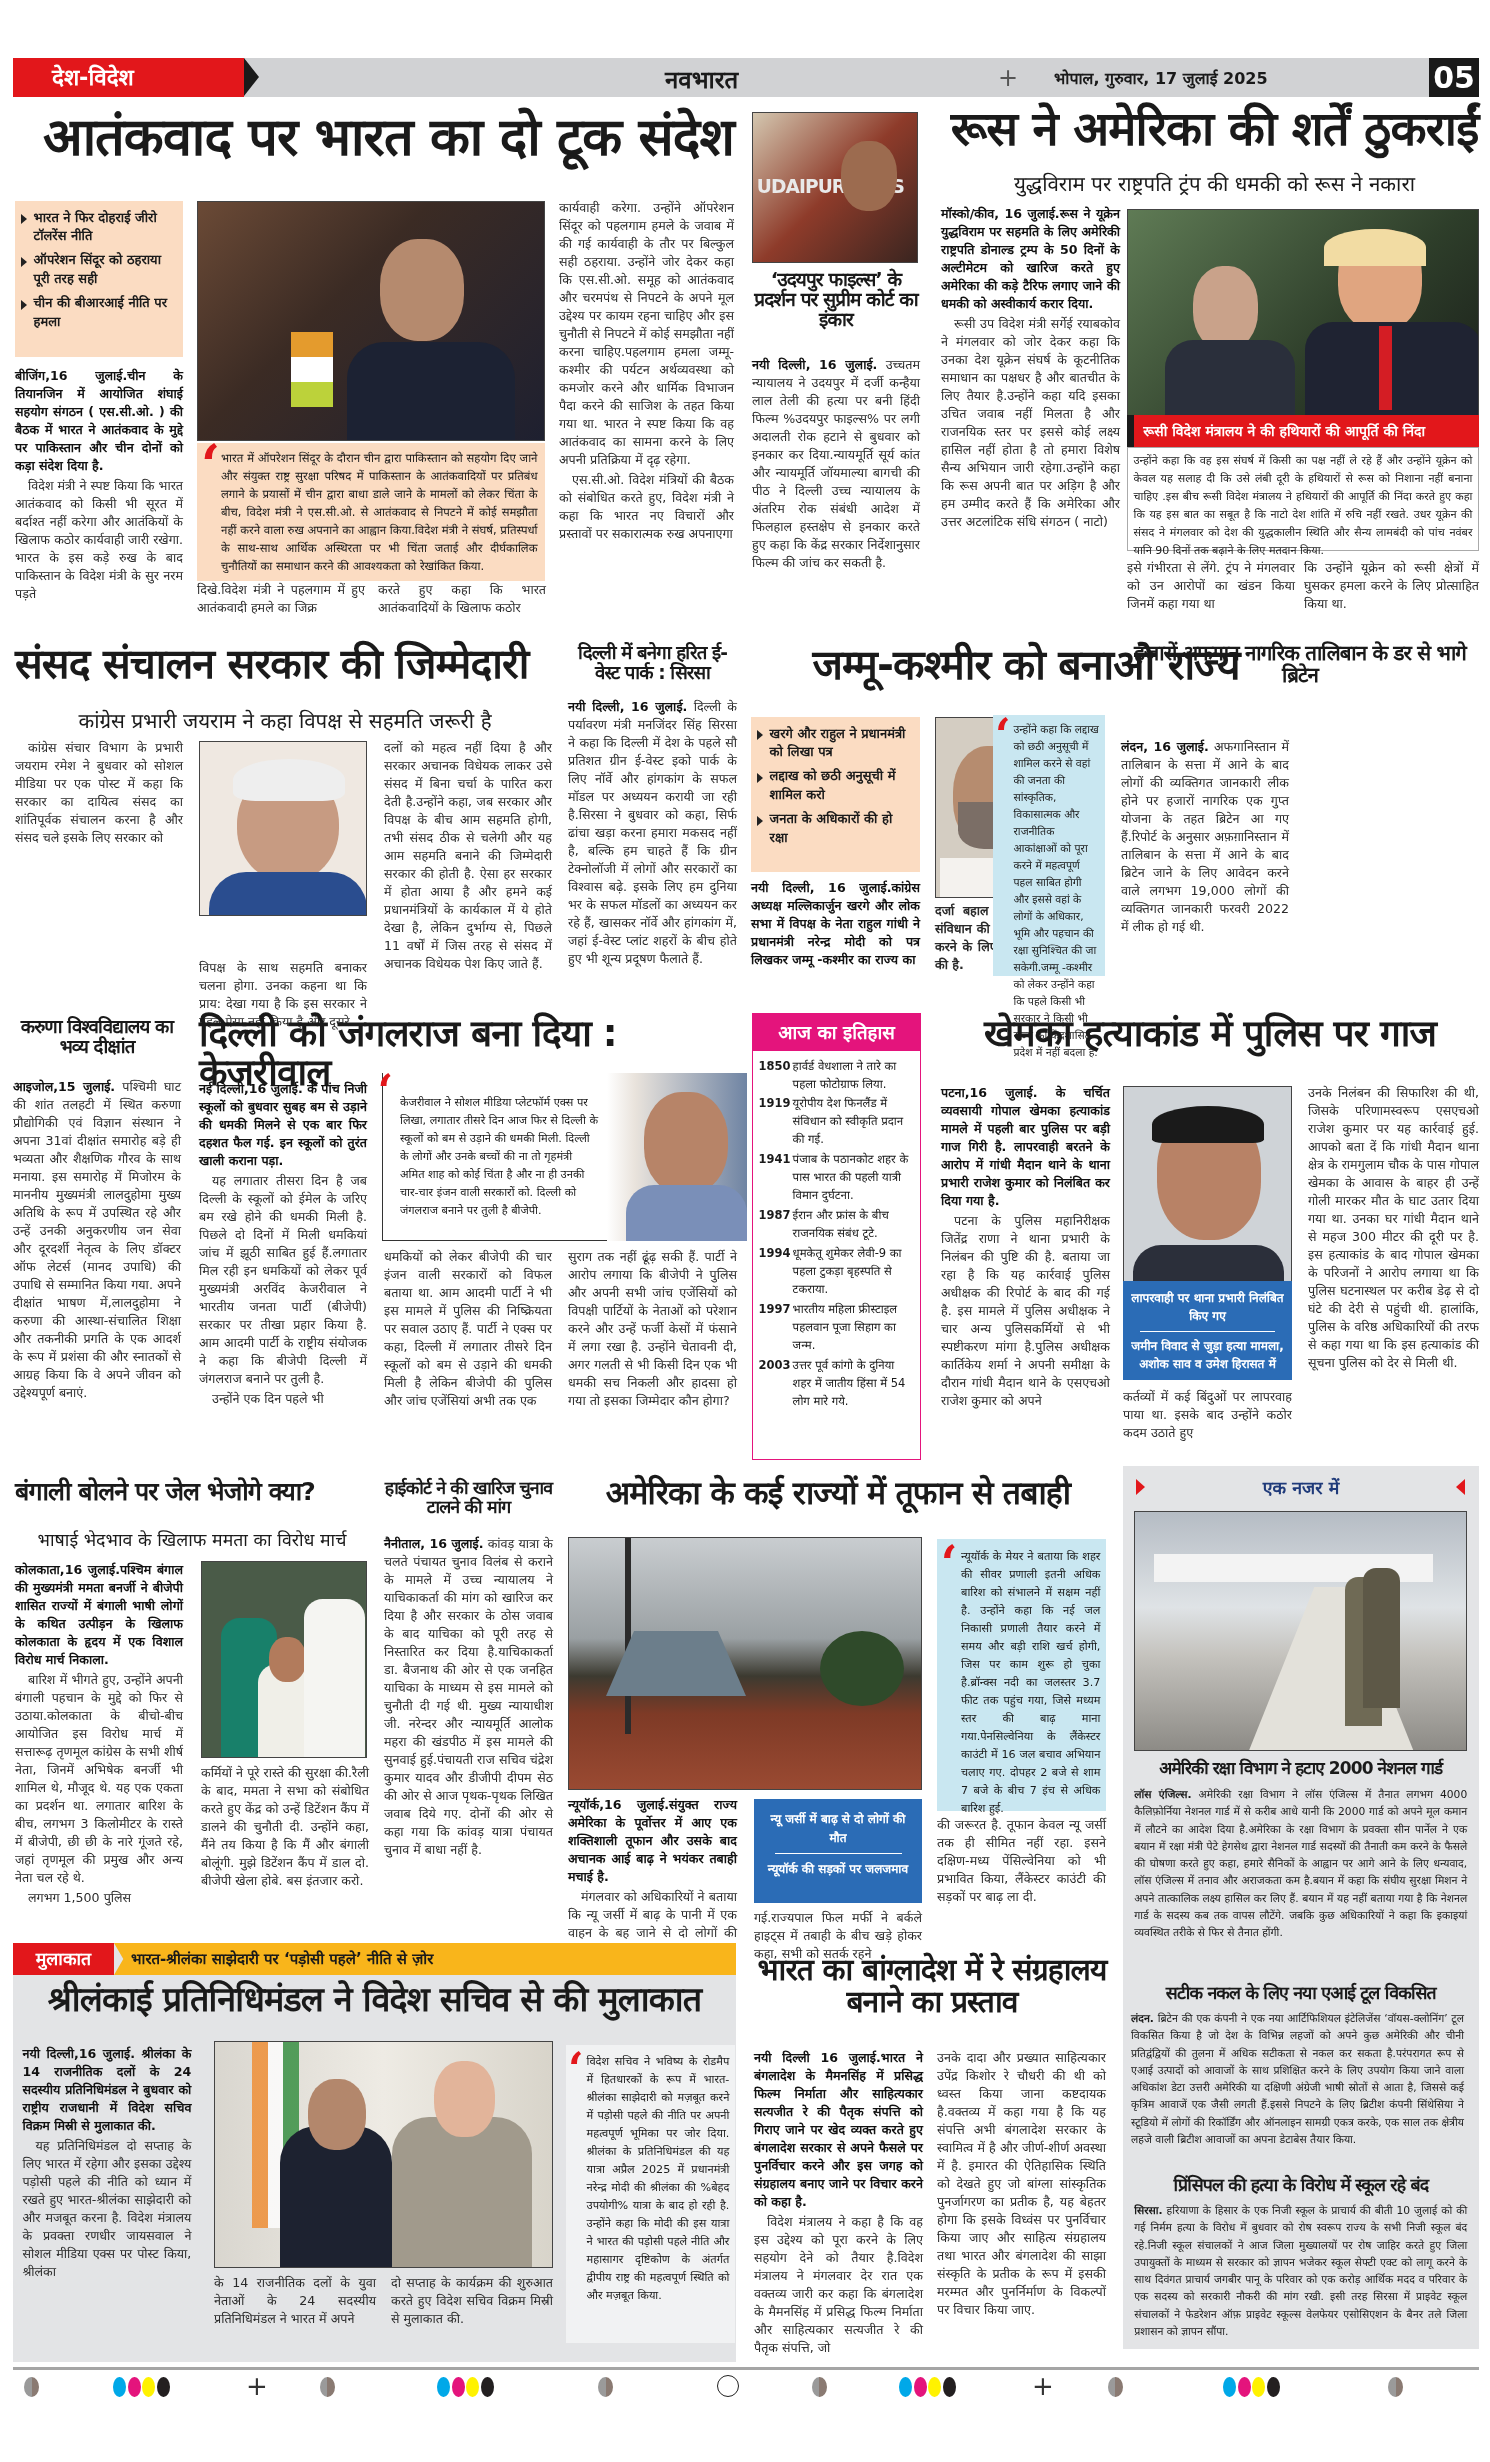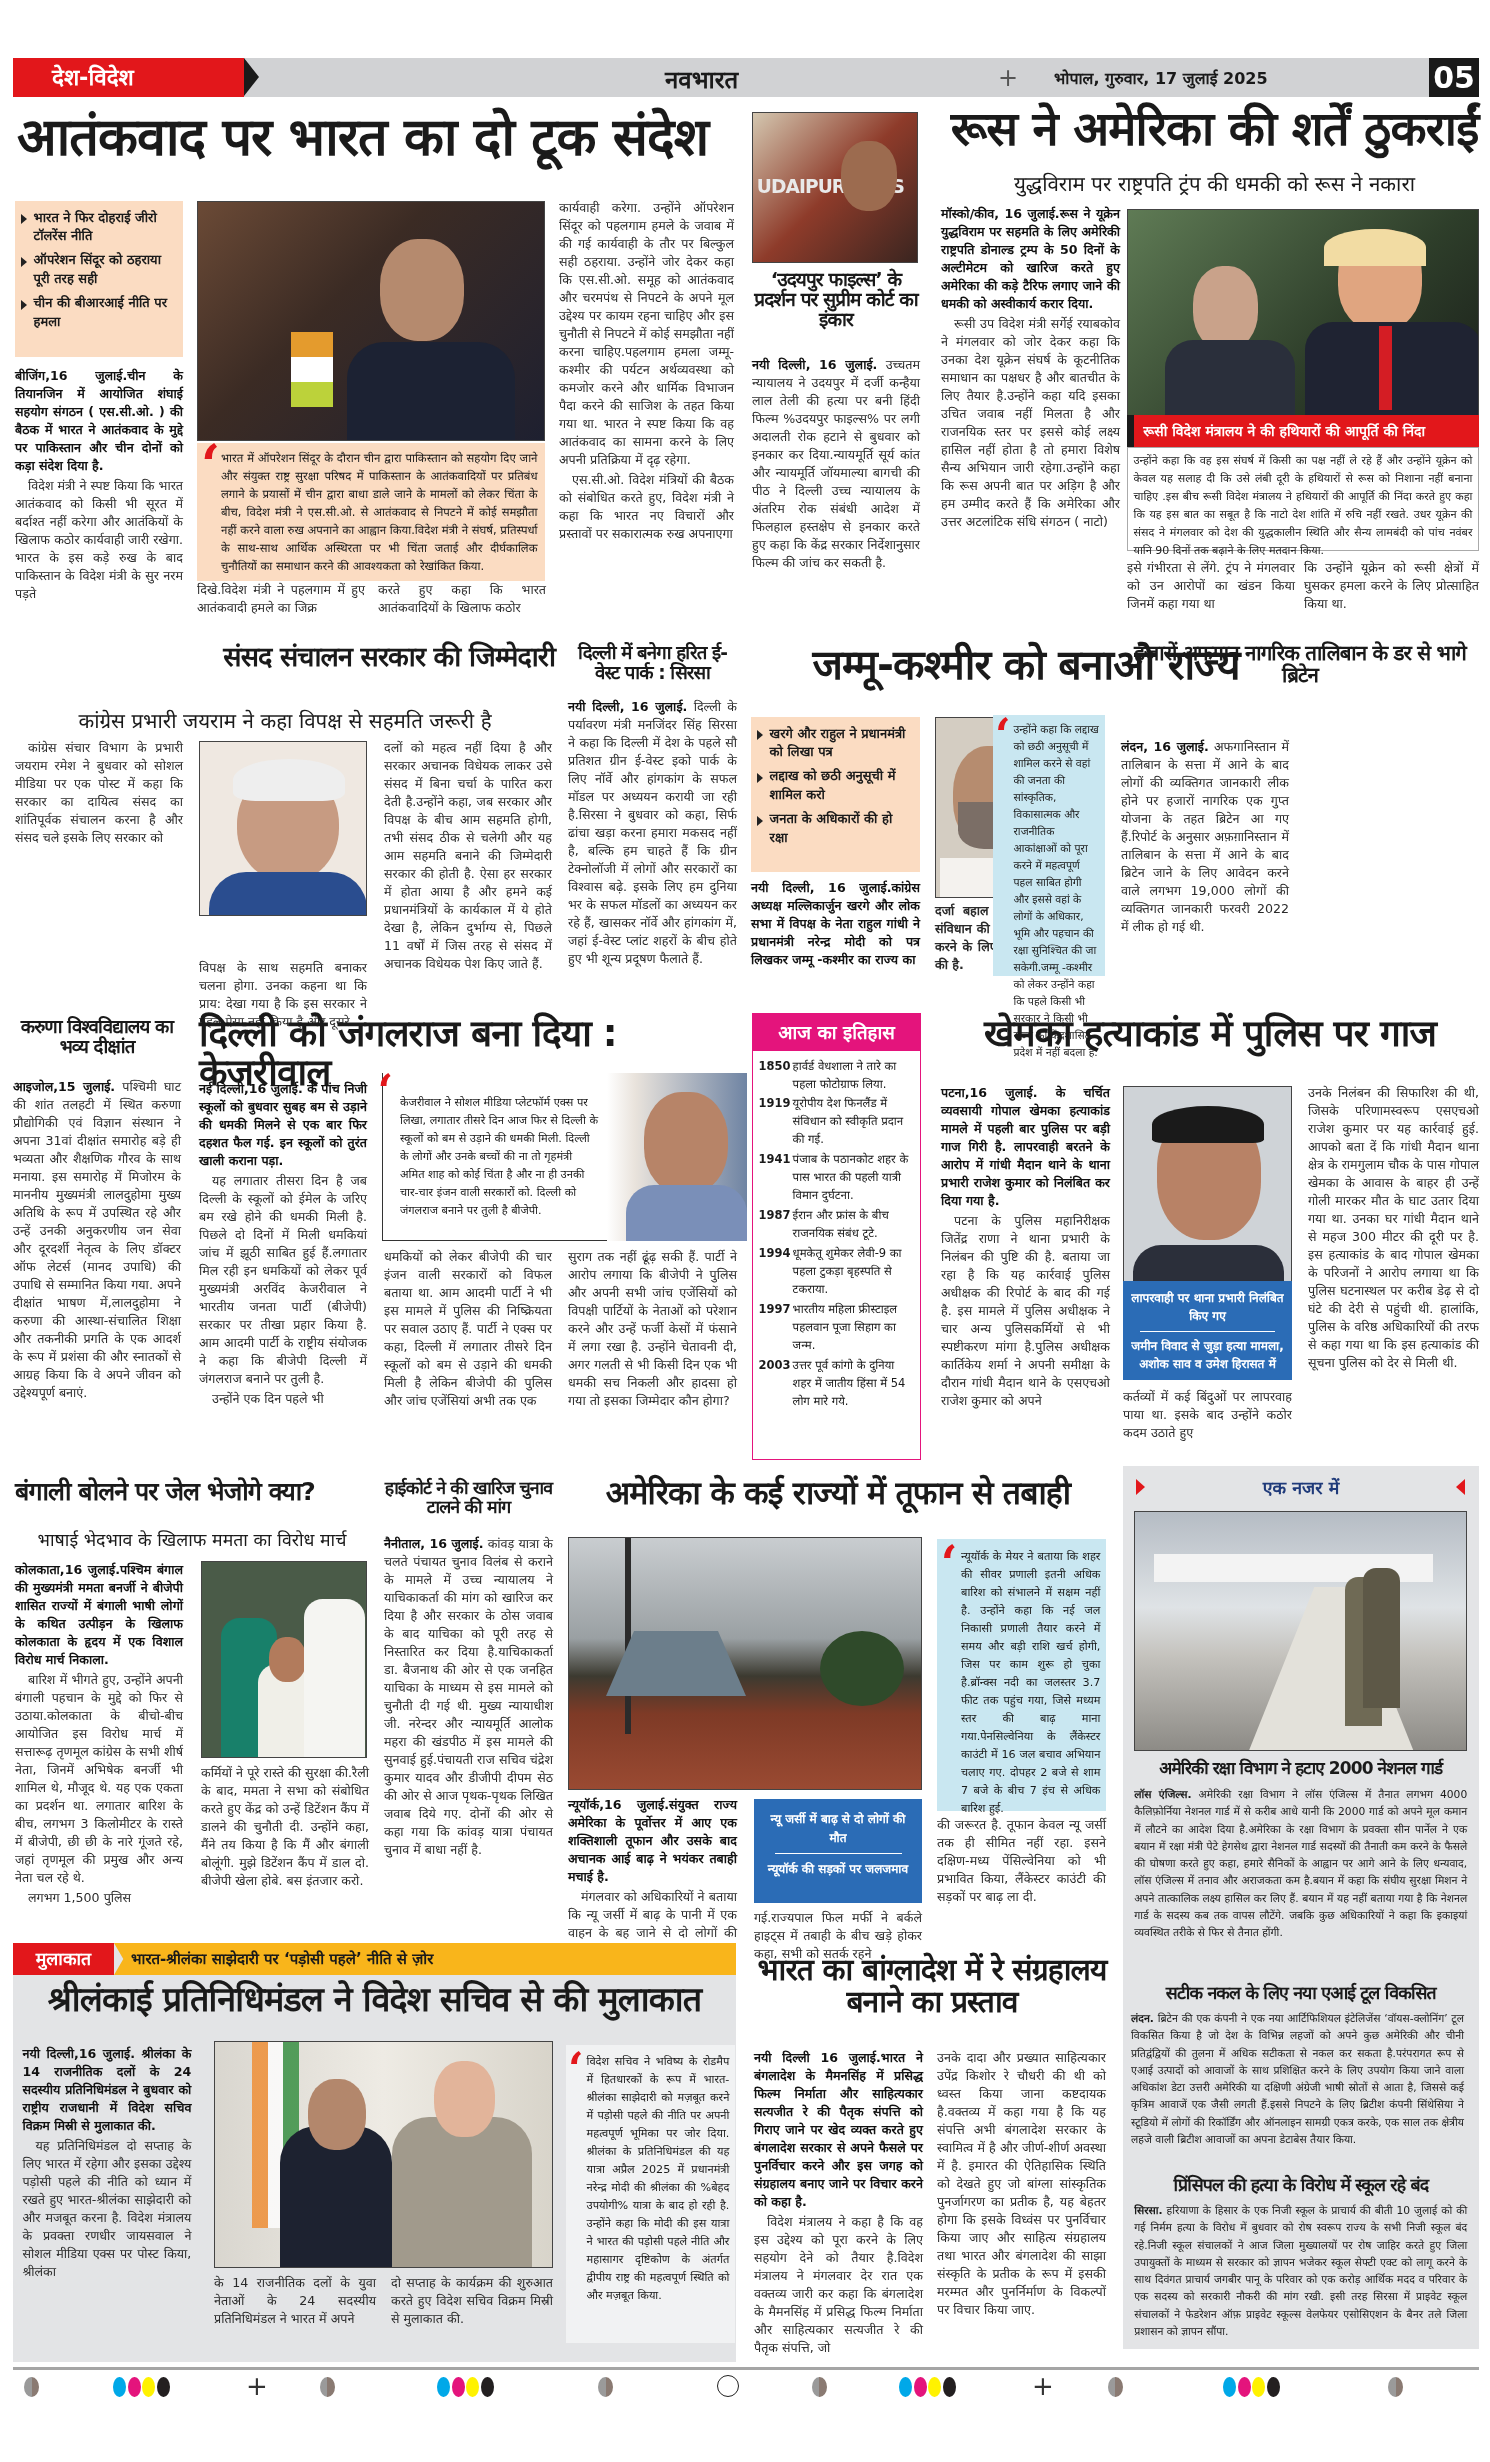--- a/index.html
+++ b/index.html
@@ -22,21 +22,21 @@
 
 <div class="abs" style="left:13px;top:58px;width:1466px;height:39px;background:#d1d2d4;">
   <div class="abs" style="left:0;top:0;width:231px;height:39px;background:#e2171b;color:#fff;font-weight:700;font-size:22.4px;line-height:39px;padding-left:39px;">देश-विदेश</div>
   <div class="abs" style="left:231px;top:0;width:0;height:0;border-left:15px solid #1a1a1a;border-top:19.6px solid transparent;border-bottom:19.6px solid transparent;"></div>
   <div class="abs" style="left:652px;top:3.7px;font-size:24px;font-weight:700;">नवभारत</div>
   <div class="abs" style="left:985px;top:5.6px;font-size:24px;color:#555;">+</div>
   <div class="abs" style="left:1041px;top:9.3px;font-size:16px;font-weight:700;">भोपाल, गुरुवार, 17 जुलाई 2025</div>
   <div class="abs" style="left:1416px;top:0;width:50px;height:39px;background:#1a1a1a;color:#fff;font-size:30px;font-weight:700;text-align:center;line-height:39px;">05</div>
 </div>
 
-<div class="abs hl" style="left:17px;top:110px;width:717px;font-size:52px;">आतंकवाद पर भारत का दो टूक संदेश</div>
+<div class="abs hl" style="left:17px;top:110px;width:717px;font-size:52px;text-align:right;">आतंकवाद पर भारत का दो टूक संदेश</div>
 
 <div class="abs" style="left:15px;top:201px;width:168px;height:156px;background:#fbdcc2;padding:7.5px 5.6px;">
   <div class="bullet" style="font-size:13px;line-height:18.6px">भारत ने फिर दोहराई जीरो टॉलरेंस नीति</div>
   <div class="bullet" style="font-size:13px;line-height:18.6px">ऑपरेशन सिंदूर को ठहराया पूरी तरह सही</div>
   <div class="bullet" style="font-size:13px;line-height:18.6px">चीन की बीआरआई नीति पर हमला</div>
 </div>
 <div class="col body" style="left:15px;top:367px;width:168px;">
   <p class="p noind lead">बीजिंग,16 जुलाई.चीन के तियानजिन में आयोजित शंघाई सहयोग संगठन ( एस.सी.ओ. ) की बैठक में भारत ने आतंकवाद के मुद्दे पर पाकिस्तान और चीन दोनों को कड़ा संदेश दिया है.</p>
   <p class="p">विदेश मंत्री ने स्पष्ट किया कि भारत आतंकवाद को किसी भी सूरत में बर्दाश्त नहीं करेगा और आतंकियों के खिलाफ कठोर कार्यवाही जारी रखेगा. भारत के इस कड़े रुख के बाद पाकिस्तान के विदेश मंत्री के सुर नरम पड़ते</p>
 </div>
@@ -78,21 +78,21 @@
   <div class="abs" style="left:210px;top:18.6px;width:84px;height:102px;border-radius:45%;background:#e0a580;"></div>
   <div class="abs" style="left:196px;top:18.6px;width:102px;height:37px;border-radius:50% 50% 0 0;background:#f2dca3;"></div>
   <div class="abs" style="left:177px;top:112px;width:177px;height:102px;background:#1f2332;border-radius:28px 28px 0 0;"></div>
   <div class="abs" style="left:251px;top:116px;width:13px;height:84px;background:#d41d24;"></div>
 </div>
 <div class="abs" style="left:1127px;top:415px;width:352px;height:32px;background:#e2171b;border-left:7.5px solid #1a1a1a;color:#fff;font-weight:700;font-size:14px;line-height:32px;padding-left:9.3px;">रूसी विदेश मंत्रालय ने की हथियारों की आपूर्ति की निंदा</div>
 <div class="abs" style="left:1127px;top:447px;width:352px;height:104px;border:0.9px solid #aaa;padding:3.7px 5.6px;font-size:11px;line-height:18px;text-align:justify;">उन्होंने कहा कि वह इस संघर्ष में किसी का पक्ष नहीं ले रहे हैं और उन्होंने यूक्रेन को केवल यह सलाह दी कि उसे लंबी दूरी के हथियारों से रूस को निशाना नहीं बनाना चाहिए .इस बीच रूसी विदेश मंत्रालय ने हथियारों की आपूर्ति की निंदा करते हुए कहा कि यह इस बात का सबूत है कि नाटो देश शांति में रुचि नहीं रखते. उधर यूक्रेन की संसद ने मंगलवार को देश की युद्धकालीन स्थिति और सैन्य लामबंदी को पांच नवंबर यानि 90 दिनों तक बढ़ाने के लिए मतदान किया.</div>
 <div class="col body" style="left:1127px;top:559px;width:168px;">इसे गंभीरता से लेंगे. ट्रंप ने मंगलवार को उन आरोपों का खंडन किया जिनमें कहा गया था</div>
 <div class="col body" style="left:1304px;top:559px;width:175px;">कि उन्होंने यूक्रेन को रूसी क्षेत्रों में घुसकर हमला करने के लिए प्रोत्साहित किया था.</div>
 
-<div class="abs hl" style="left:15px;top:643px;width:540px;font-size:27px;text-align:right;">संसद संचालन सरकार की जिम्मेदारी</div>
+<div class="abs hl" style="left:15px;top:643px;width:540px;font-size:41px;">संसद संचालन सरकार की जिम्मेदारी</div>
 <div class="abs" style="left:15px;top:706px;width:540px;font-size:20.5px;text-align:center;">कांग्रेस प्रभारी जयराम ने कहा विपक्ष से सहमति जरूरी है</div>
 <div class="col body" style="left:15px;top:739px;width:168px;">
   <p class="p">कांग्रेस संचार विभाग के प्रभारी जयराम रमेश ने बुधवार को सोशल मीडिया पर एक पोस्ट में कहा कि सरकार का दायित्व संसद का शांतिपूर्वक संचालन करना है और संसद चले इसके लिए सरकार को</p>
 </div>
 <div class="photo" style="left:199px;top:741px;width:168px;height:175px;background:#efe8e1;">
   <div class="abs" style="left:37px;top:28px;width:102px;height:112px;border-radius:48%;background:#c79b82;"></div>
   <div class="abs" style="left:33px;top:17px;width:112px;height:42px;border-radius:50% 50% 20% 20%;background:#eeeeee;"></div>
   <div class="abs" style="left:9.3px;top:130px;width:158px;height:56px;background:#2a4d8f;border-radius:37px 37px 0 0;"></div>
 </div>
 <div class="col body" style="left:199px;top:920px;width:168px;margin-top:39px;">विपक्ष के साथ सहमति बनाकर चलना होगा. उनका कहना था कि प्राय: देखा गया है कि इस सरकार ने पहले ऐसा नहीं किया है और दूसरे</div>

